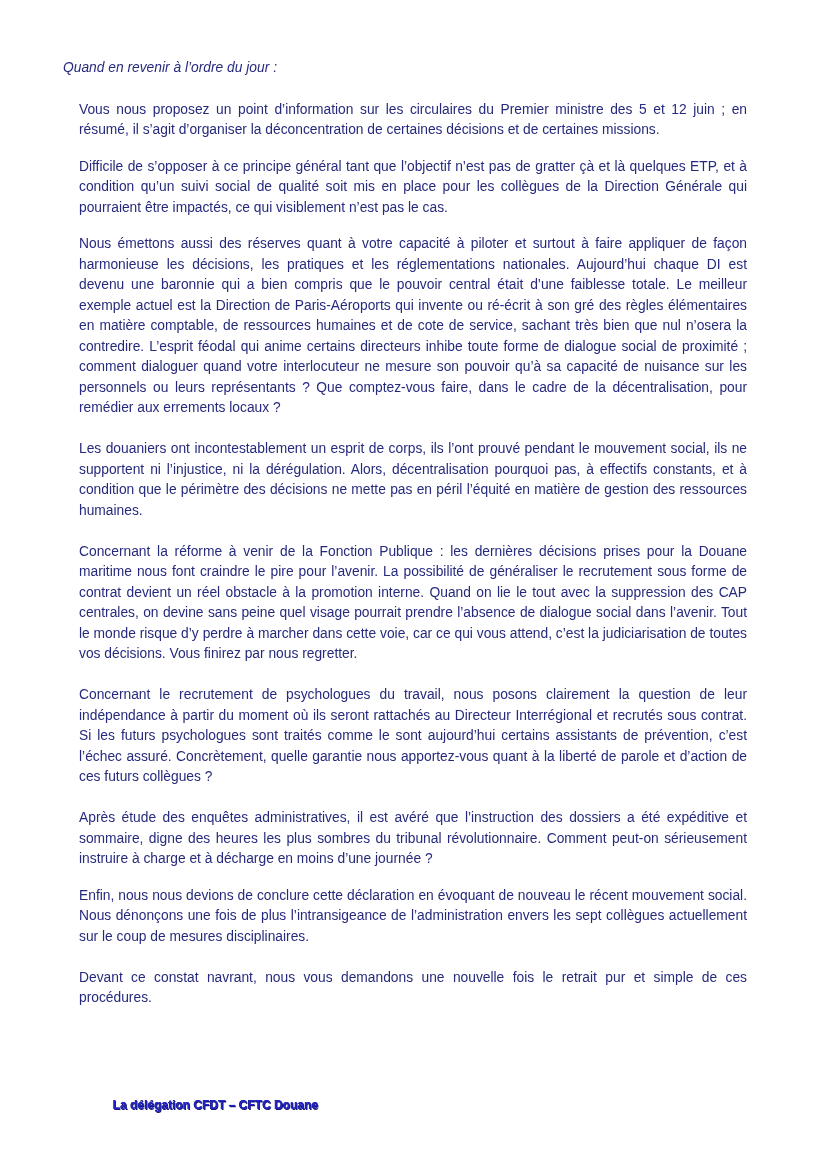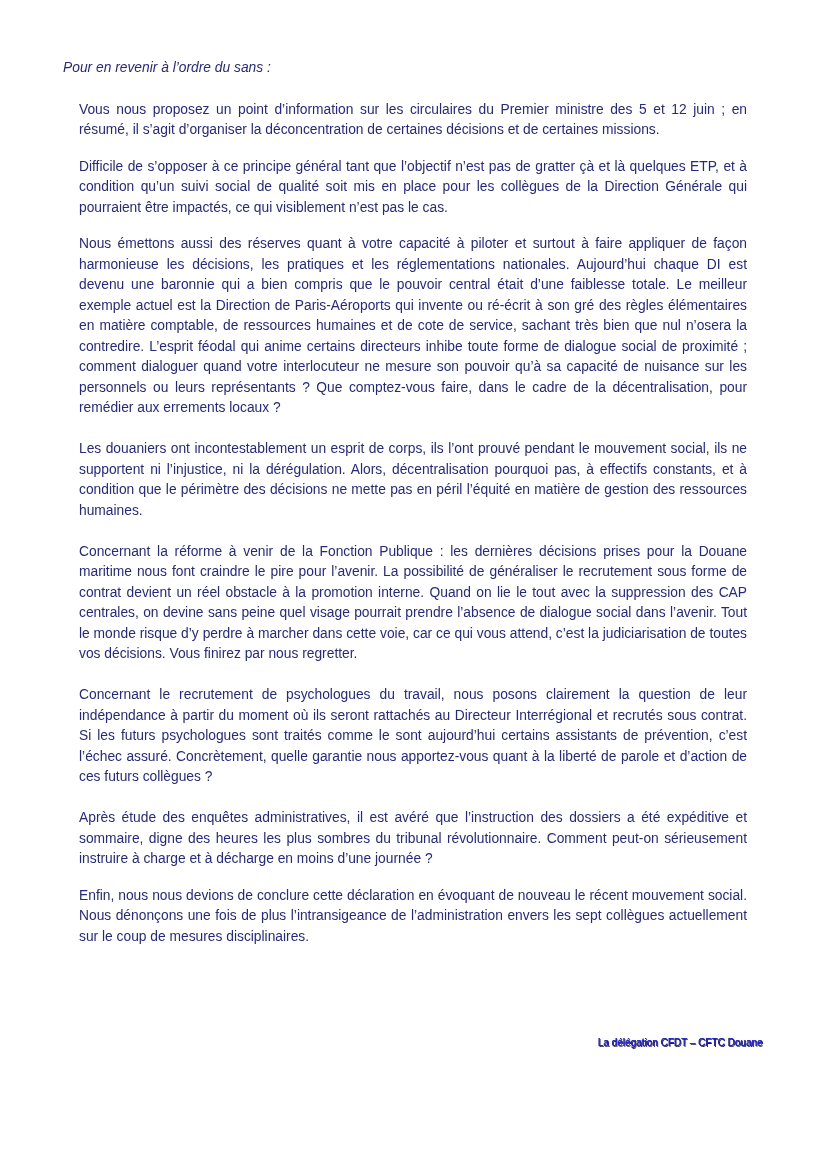--- a/index.html
+++ b/index.html
@@ -31,34 +31,33 @@
   .block {
     margin: 0 0 20.5px 0;
   }
   .para {
     margin: 16px;
     text-align: justify;
     text-justify: inter-word;
   }
   .signature {
     margin: 86px 0 0 50px;
-    font-weight: 400;
-    font-size: 10px;
+    font-weight: 700;
+    font-size: 12px;
     color: #2424cc;
     text-shadow: 0.6px 0.6px 0 #14146a, -0.4px -0.4px 0 #14146a;
-    text-align: right;
   }
 </style>
 </head>
 <body>
 
 <div class="page">
   <div class="content">
 
-    <p class="intro">Pour en revenir à l’ordre du sans :</p>
+    <p class="intro">Quand en revenir à l’ordre du jour :</p>
 
     <div class="block">
       <p class="para">Vous nous proposez un point d’information sur les circulaires du Premier ministre des 5 et 12 juin ; en résumé, il s’agit d’organiser la déconcentration de certaines décisions et de certaines missions.</p>
       <p class="para">Difficile de s’opposer à ce principe général tant que l’objectif n’est pas de gratter çà et là quelques ETP, et à condition qu’un suivi social de qualité soit mis en place pour les collègues de la Direction Générale qui pourraient être impactés, ce qui visiblement n’est pas le cas.</p>
       <p class="para">Nous émettons aussi des réserves quant à votre capacité à piloter et surtout à faire appliquer de façon harmonieuse les décisions, les pratiques et les réglementations nationales. Aujourd’hui chaque DI est devenu une baronnie qui a bien compris que le pouvoir central était d’une faiblesse totale. Le meilleur exemple actuel est la Direction de Paris-Aéroports qui invente ou ré-écrit à son gré des règles élémentaires en matière comptable, de ressources humaines et de cote de service, sachant très bien que nul n’osera la contredire. L’esprit féodal qui anime certains directeurs inhibe toute forme de dialogue social de proximité ; comment dialoguer quand votre interlocuteur ne mesure son pouvoir qu’à sa capacité de nuisance sur les personnels ou leurs représentants ? Que comptez-vous faire, dans le cadre de la décentralisation, pour remédier aux errements locaux ?</p>
     </div>
 
     <div class="block">
       <p class="para">Les douaniers ont incontestablement un esprit de corps, ils l’ont prouvé pendant le mouvement social, ils ne supportent ni l’injustice, ni la dérégulation. Alors, décentralisation pourquoi pas, à effectifs constants, et à condition que le périmètre des décisions ne mette pas en péril l’équité en matière de gestion des ressources humaines.</p>
     </div>
@@ -69,17 +68,20 @@
 
     <div class="block">
       <p class="para">Concernant le recrutement de psychologues du travail, nous posons clairement la question de leur indépendance à partir du moment où ils seront rattachés au Directeur Interrégional et recrutés sous contrat. Si les futurs psychologues sont traités comme le sont aujourd’hui certains assistants de prévention, c’est l’échec assuré. Concrètement, quelle garantie nous apportez-vous quant à la liberté de parole et d’action de ces futurs collègues ?</p>
     </div>
 
     <div class="block">
       <p class="para">Après étude des enquêtes administratives, il est avéré que l’instruction des dossiers a été expéditive et sommaire, digne des heures les plus sombres du tribunal révolutionnaire. Comment peut-on sérieusement instruire à charge et à décharge en moins d’une journée ?</p>
       <p class="para">Enfin, nous nous devions de conclure cette déclaration en évoquant de nouveau le récent mouvement social. Nous dénonçons une fois de plus l’intransigeance de l’administration envers les sept collègues actuellement sur le coup de mesures disciplinaires.</p>
     </div>
 
+    <div class="block">
+      <p class="para">Devant ce constat navrant, nous vous demandons une nouvelle fois le retrait pur et simple de ces procédures.</p>
+    </div>
 
     <p class="signature">La délégation CFDT – CFTC Douane</p>
 
   </div>
 </div>
 
 </body></html>

